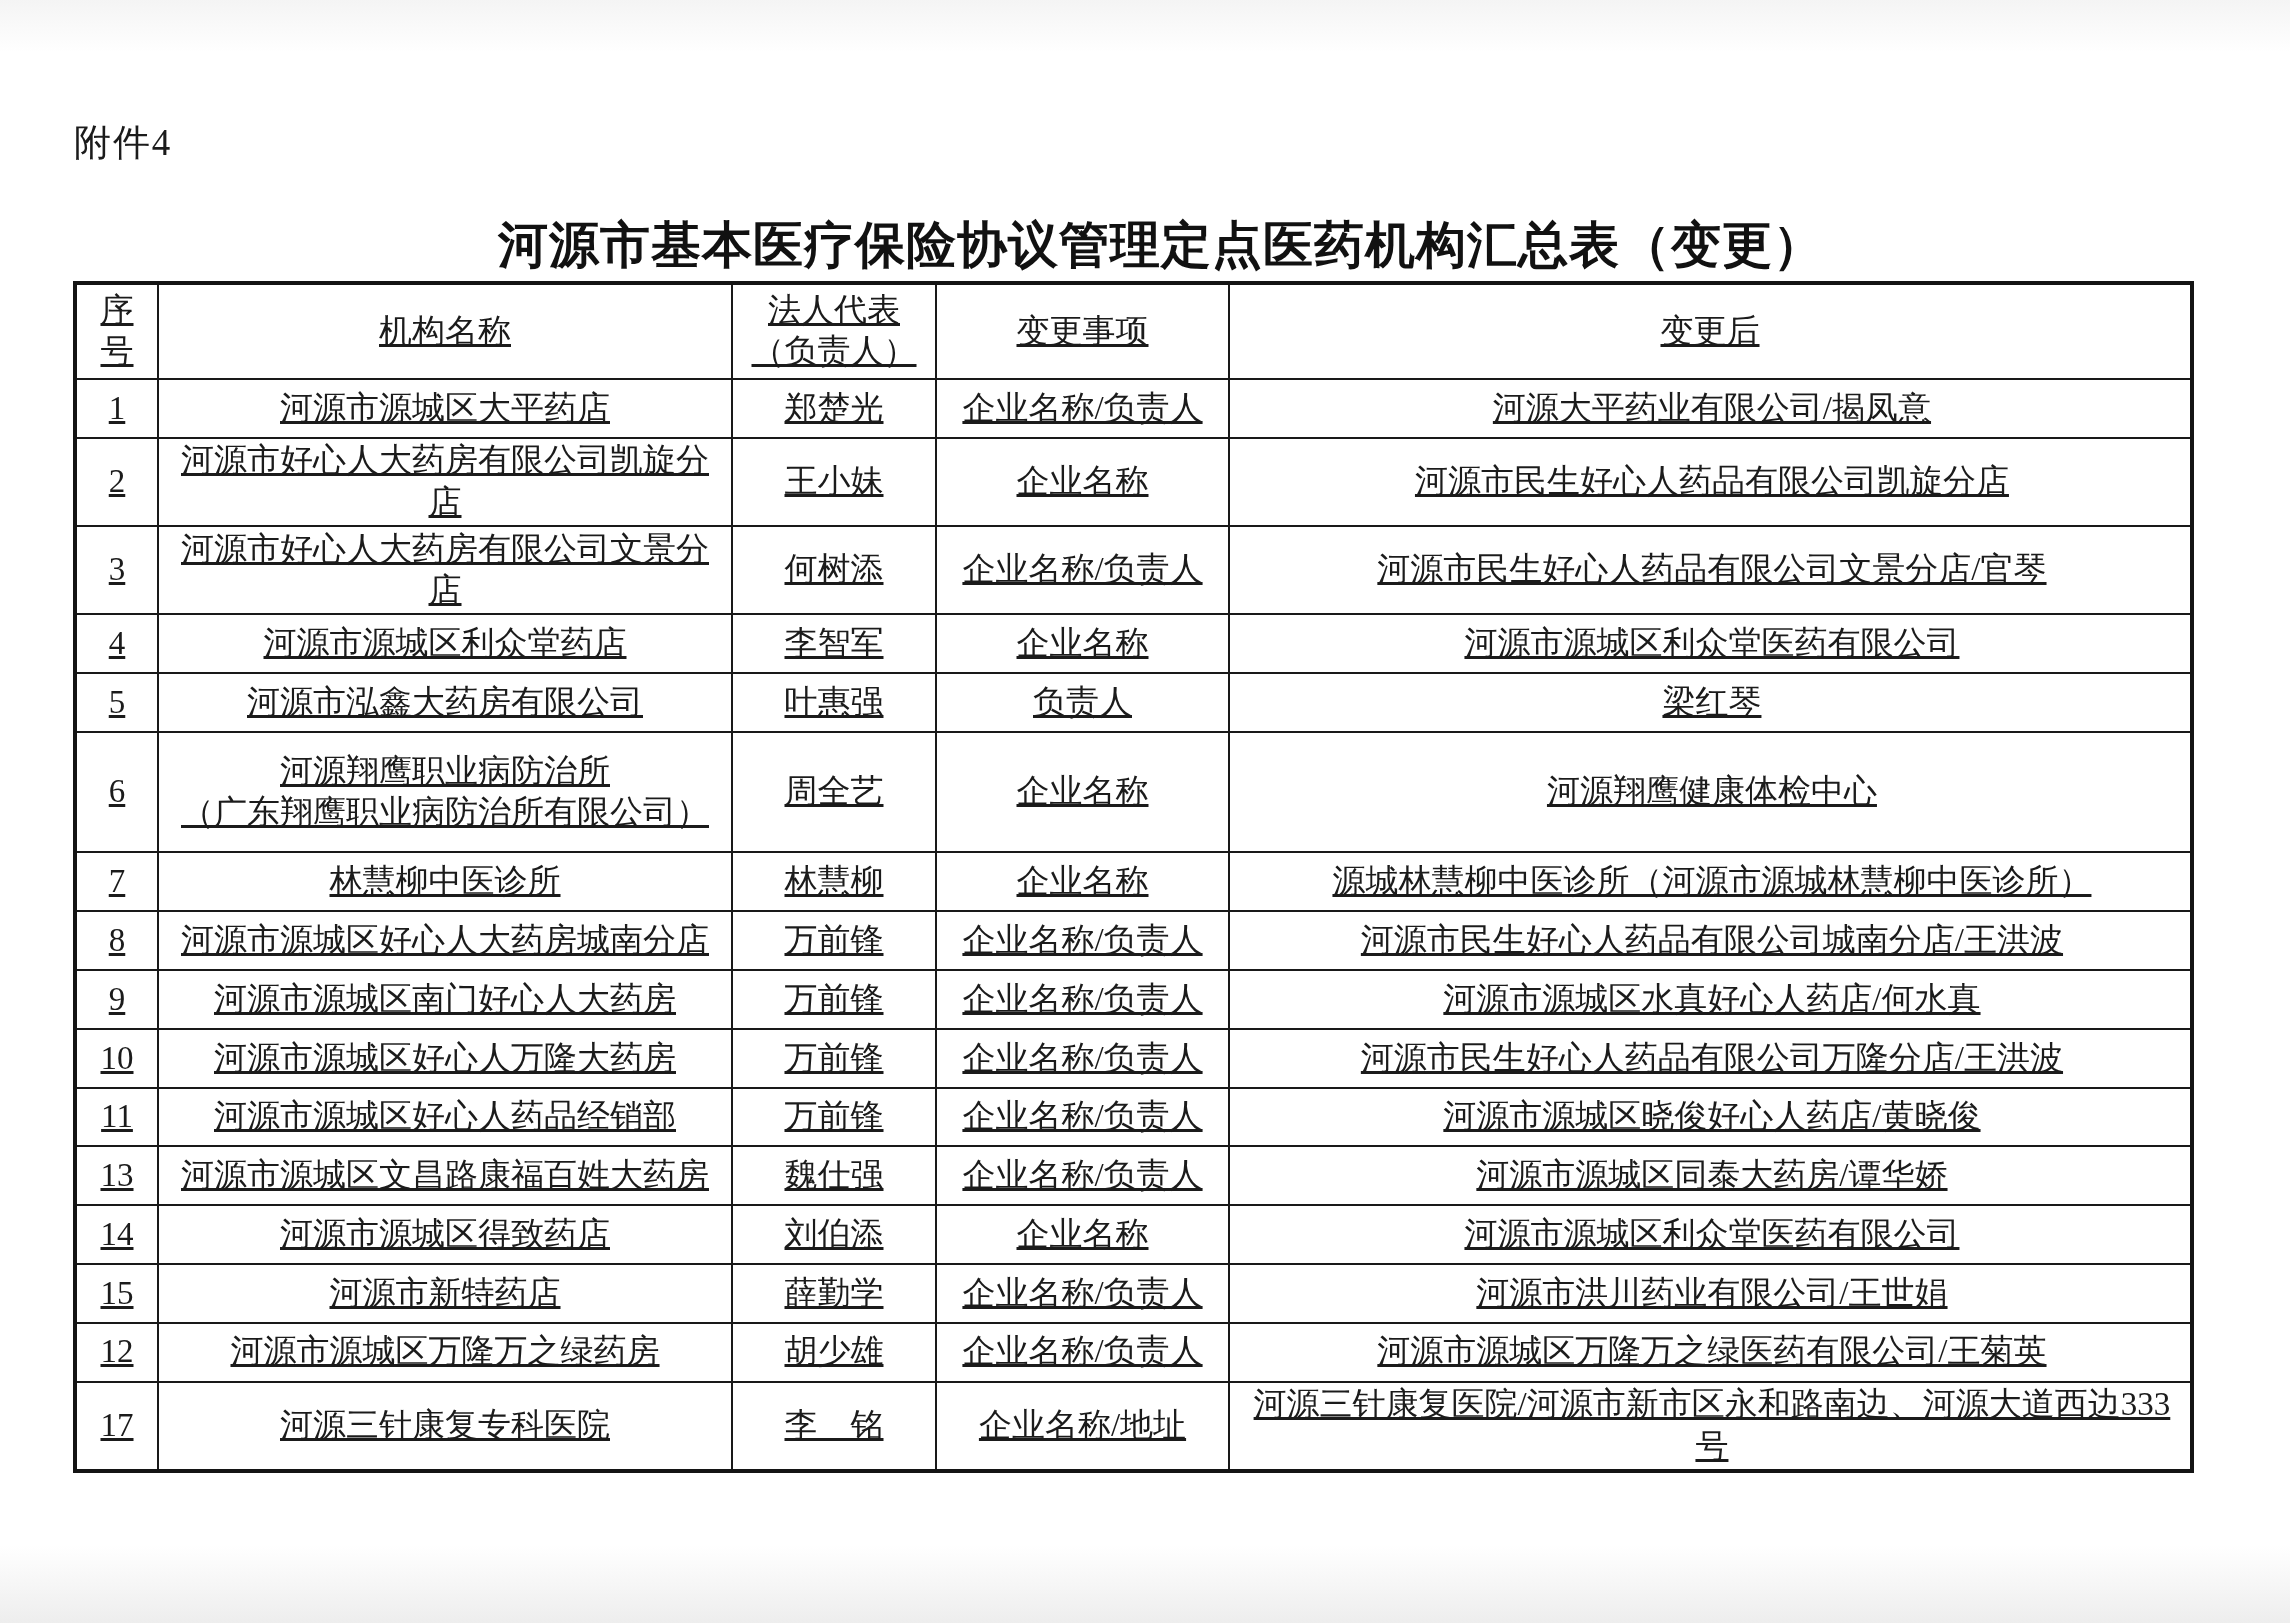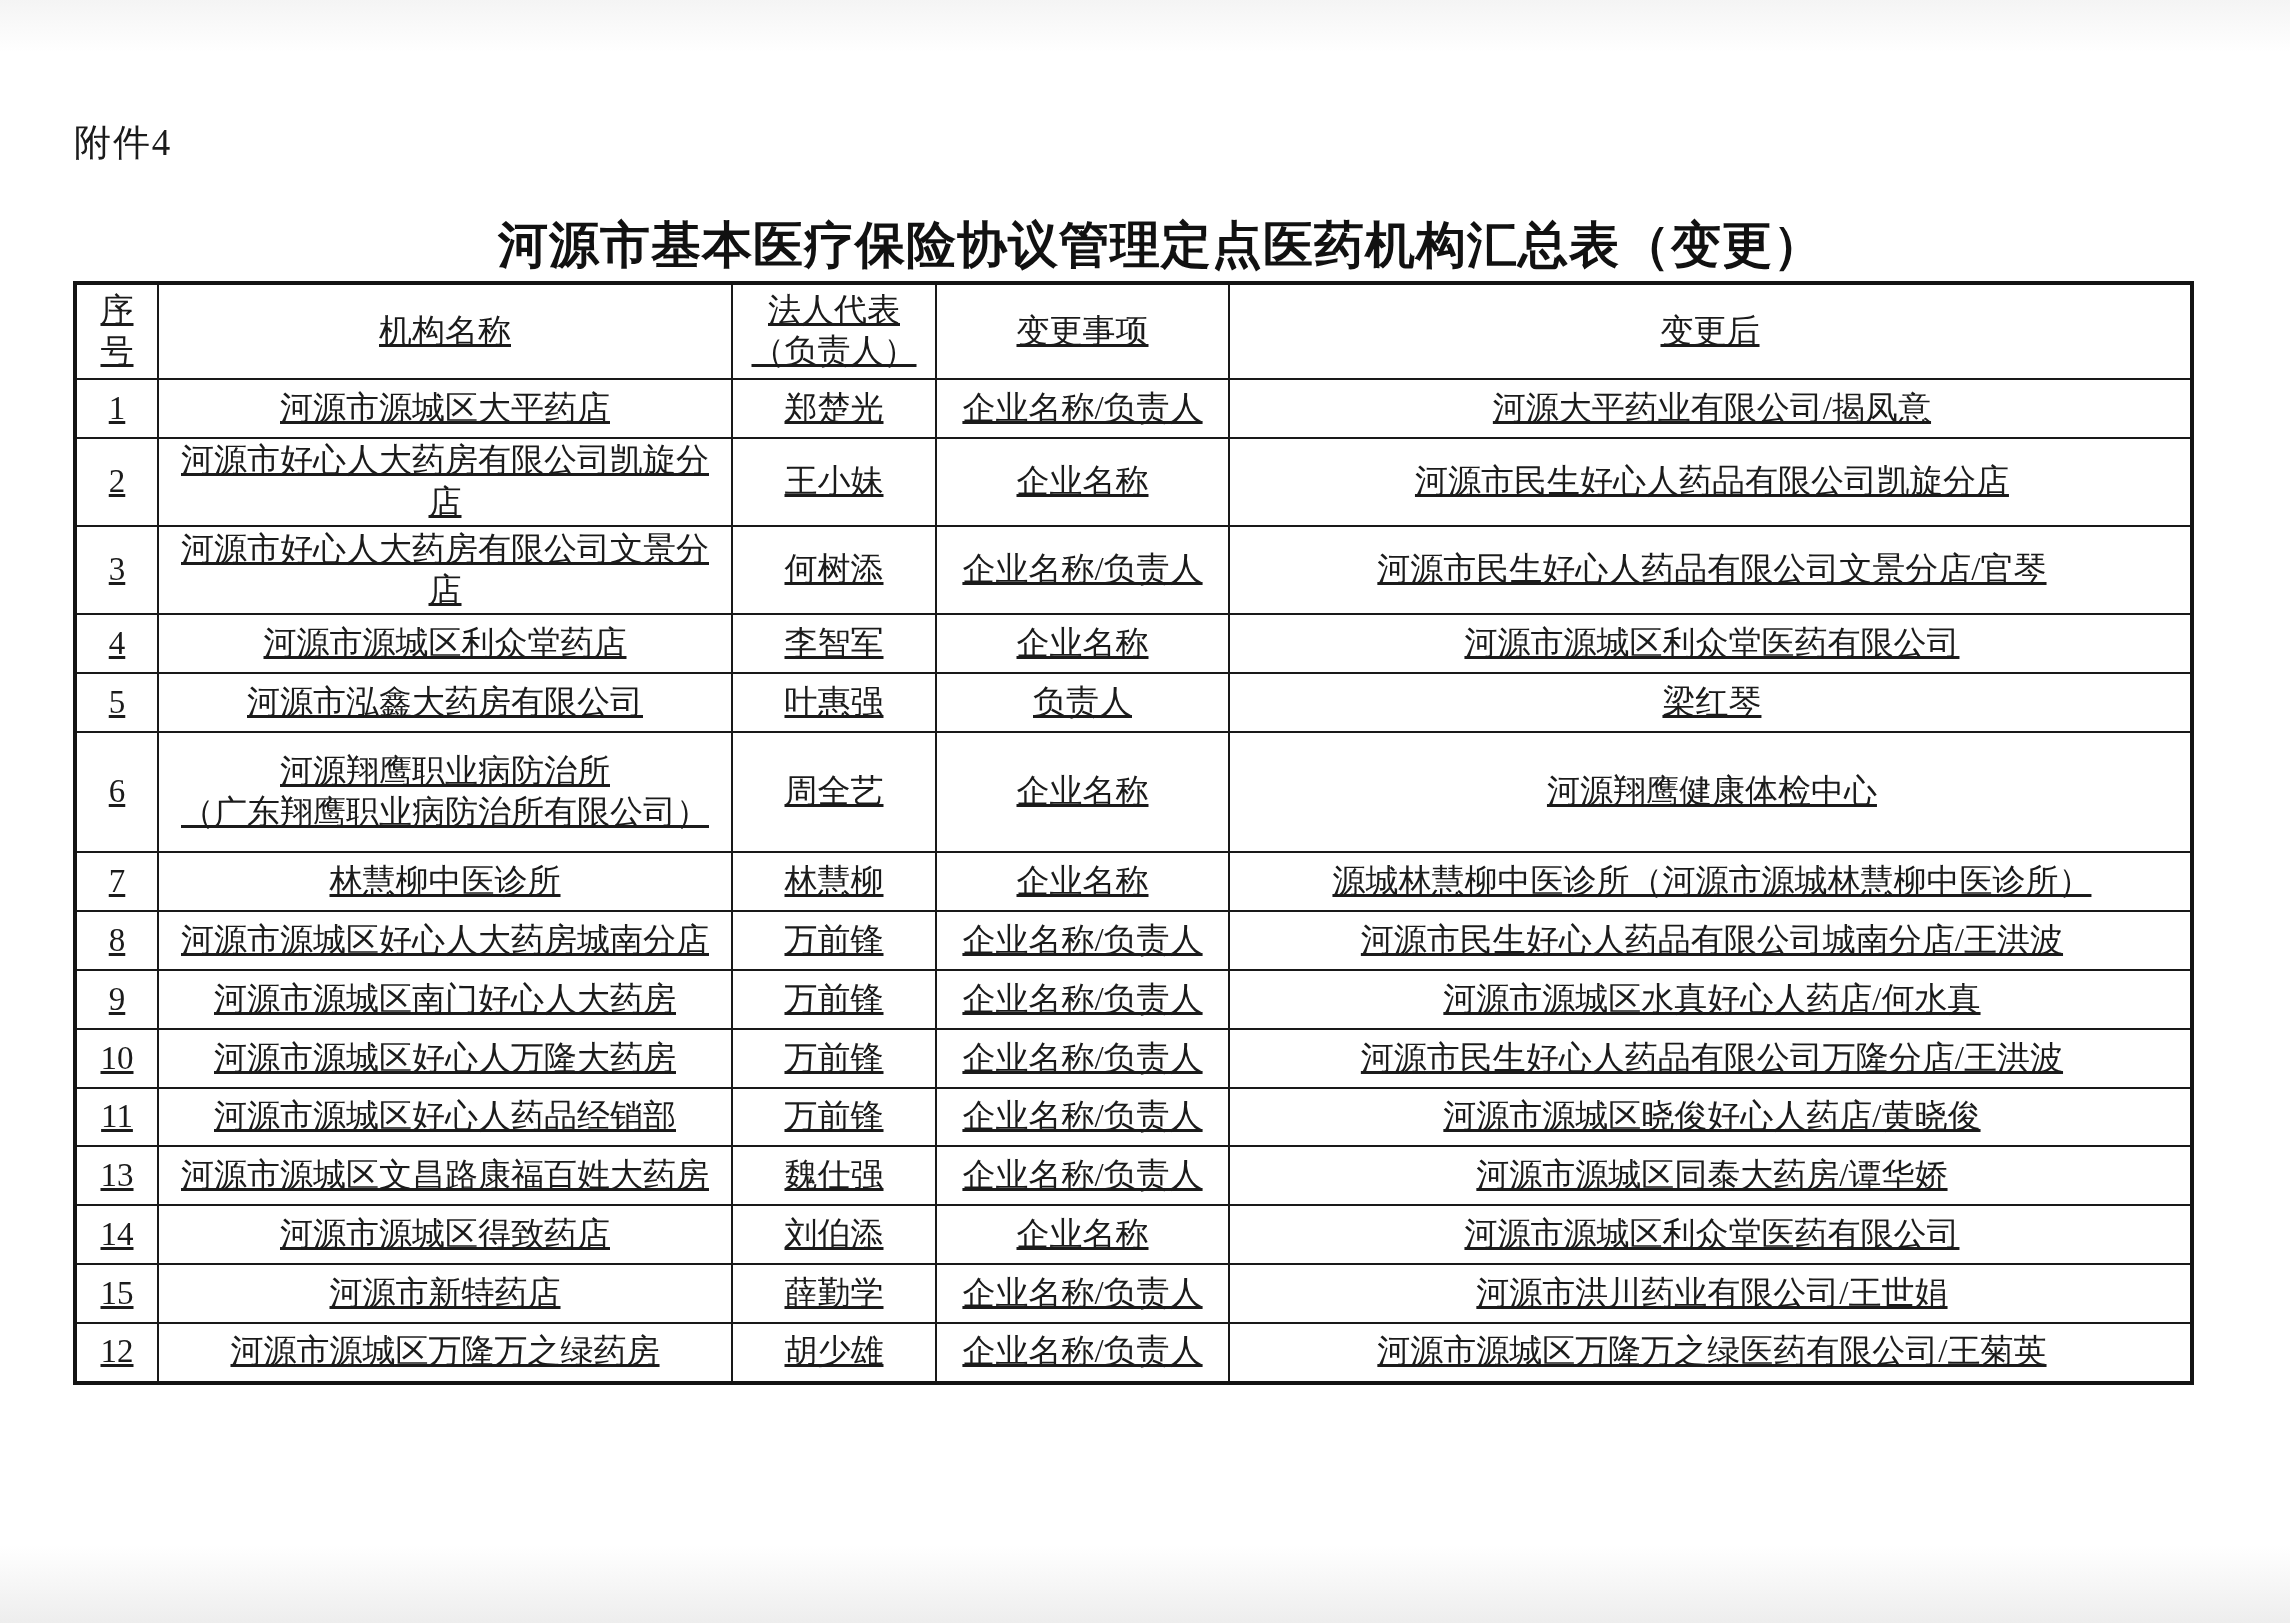--- a/index.html
+++ b/index.html
@@ -207,17 +207,24 @@
       <td>企业名称/负责人</td>
       <td class="col-after-cell">河源市洪川药业有限公司/王世娟</td>
     </tr>
     <tr>
       <td>12</td>
       <td>河源市源城区万隆万之绿药房</td>
       <td>胡少雄</td>
       <td>企业名称/负责人</td>
       <td class="col-after-cell">河源市源城区万隆万之绿医药有限公司/王菊英</td>
     </tr>
+    <tr>
+      <td>17</td>
+      <td>河源三针康复专科医院</td>
+      <td>李　铭</td>
+      <td>企业名称/地址</td>
+      <td class="col-after-cell">河源三针康复医院/河源市新市区永和路南边、河源大道西边333号</td>
+    </tr>
   </tbody>
 </table>
 
 <div class="scan-noise-bottom"></div>
 
 
 </body></html>

